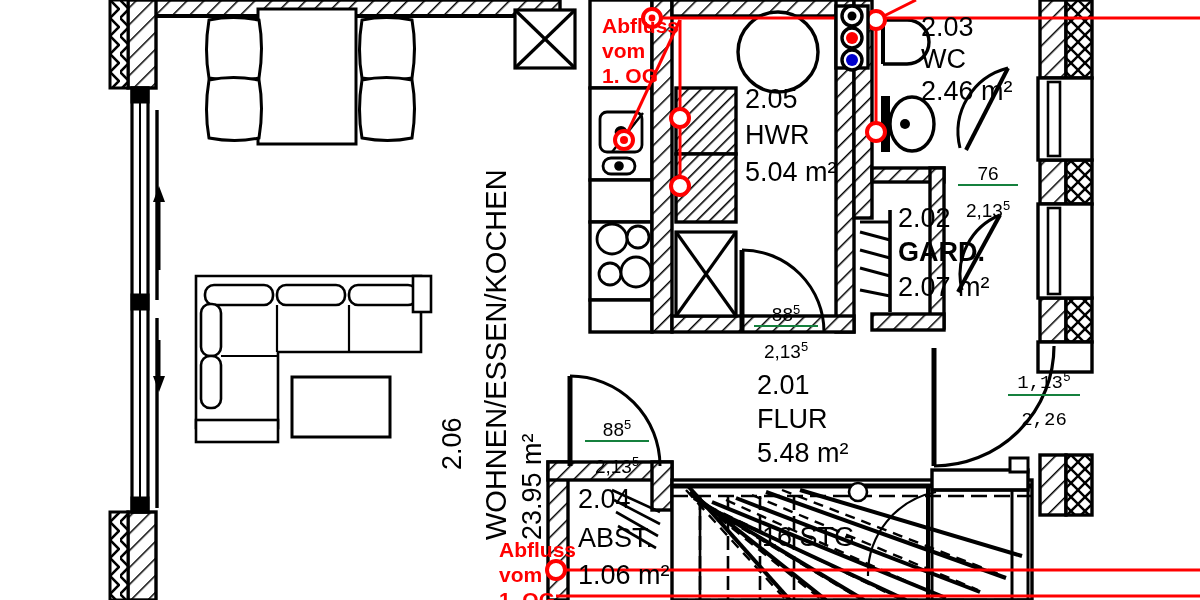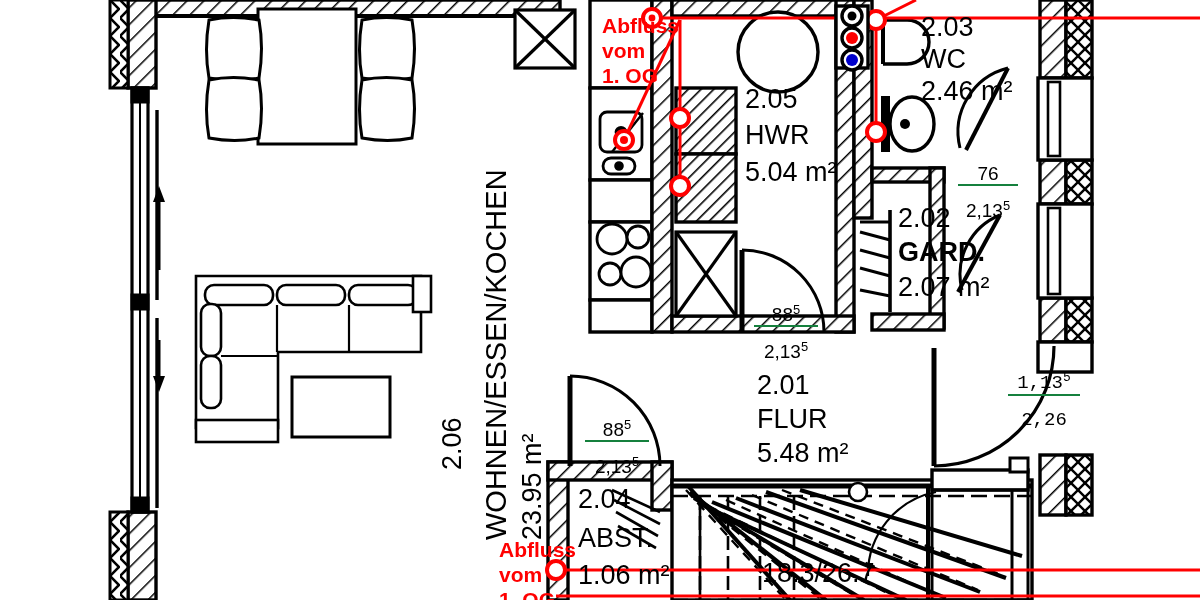--- a/index.html
+++ b/index.html
@@ -328,21 +328,21 @@
   <div class="lbl room-area" style="left:898px; top:272px;">2.07 m²</div>
 
   <div class="lbl room-num" style="left:757px; top:370px;">2.01</div>
   <div class="lbl room-name" style="left:757px; top:404px;">FLUR</div>
   <div class="lbl room-area" style="left:757px; top:438px;">5.48 m²</div>
 
   <div class="lbl room-num" style="left:578px; top:484px;">2.04</div>
   <div class="lbl room-name" style="left:578px; top:523px;">ABST.</div>
   <div class="lbl room-area" style="left:578px; top:560px;">1.06 m²</div>
 
-  <div class="stg" style="left:762px; top:558px;">18.3/26.7</div>
+  <div class="stg" style="left:762px; top:522px;">16 STG</div>
 
   <div class="dimbox" style="left:754px; top:305px; width:64px;">
     <span class="num"><span>88</span><sup>5</sup></span>
     <span class="den"><span>2,13</span><sup>5</sup></span>
   </div>
 
   <div class="dimbox" style="left:585px; top:420px; width:64px;">
     <span class="num"><span>88</span><sup>5</sup></span>
     <span class="den"><span>2,13</span><sup>5</sup></span>
   </div>

